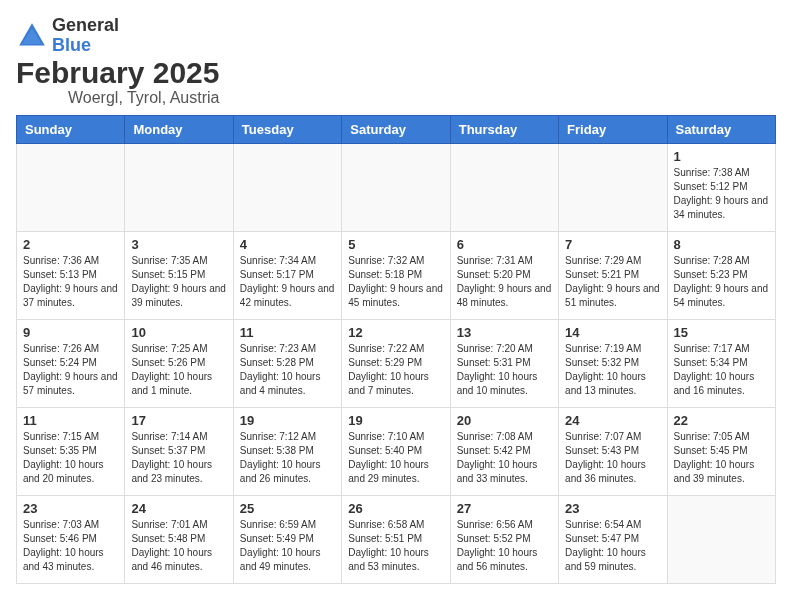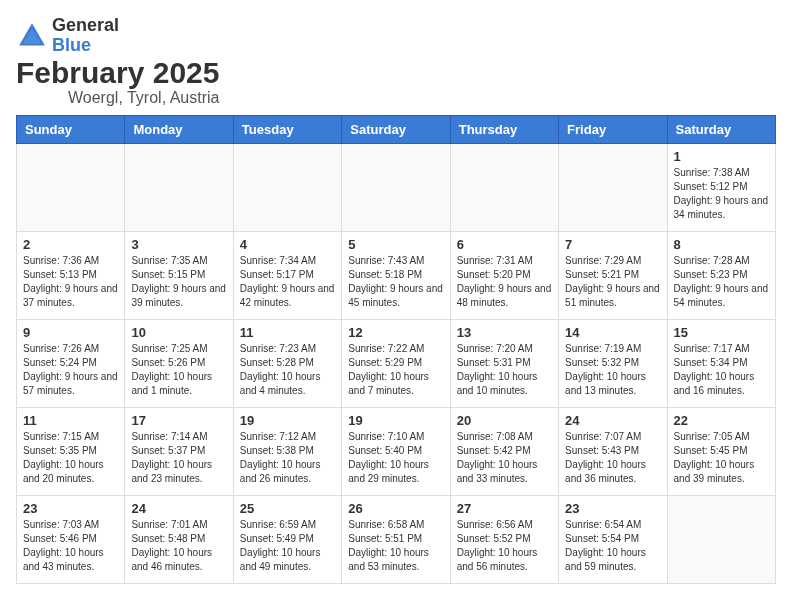--- a/index.html
+++ b/index.html
@@ -146,21 +146,21 @@
 Daylight: 9 hours and 39 minutes.</div>
         </td>
         <td>
           <span class="day-number">4</span>
           <div class="day-info">Sunrise: 7:34 AM
 Sunset: 5:17 PM
 Daylight: 9 hours and 42 minutes.</div>
         </td>
         <td>
           <span class="day-number">5</span>
-          <div class="day-info">Sunrise: 7:43 AM
+          <div class="day-info">Sunrise: 7:32 AM
 Sunset: 5:18 PM
 Daylight: 9 hours and 45 minutes.</div>
         </td>
         <td>
           <span class="day-number">6</span>
           <div class="day-info">Sunrise: 7:31 AM
 Sunset: 5:20 PM
 Daylight: 9 hours and 48 minutes.</div>
         </td>
         <td>
@@ -291,19 +291,19 @@
         </td>
         <td>
           <span class="day-number">27</span>
           <div class="day-info">Sunrise: 6:56 AM
 Sunset: 5:52 PM
 Daylight: 10 hours and 56 minutes.</div>
         </td>
         <td>
           <span class="day-number">23</span>
           <div class="day-info">Sunrise: 6:54 AM
-Sunset: 5:54 PM
+Sunset: 5:47 PM
 Daylight: 10 hours and 59 minutes.</div>
         </td>
         <td class="empty"></td>
       </tr>
     </tbody>
 </table>
 
 </body></html>

